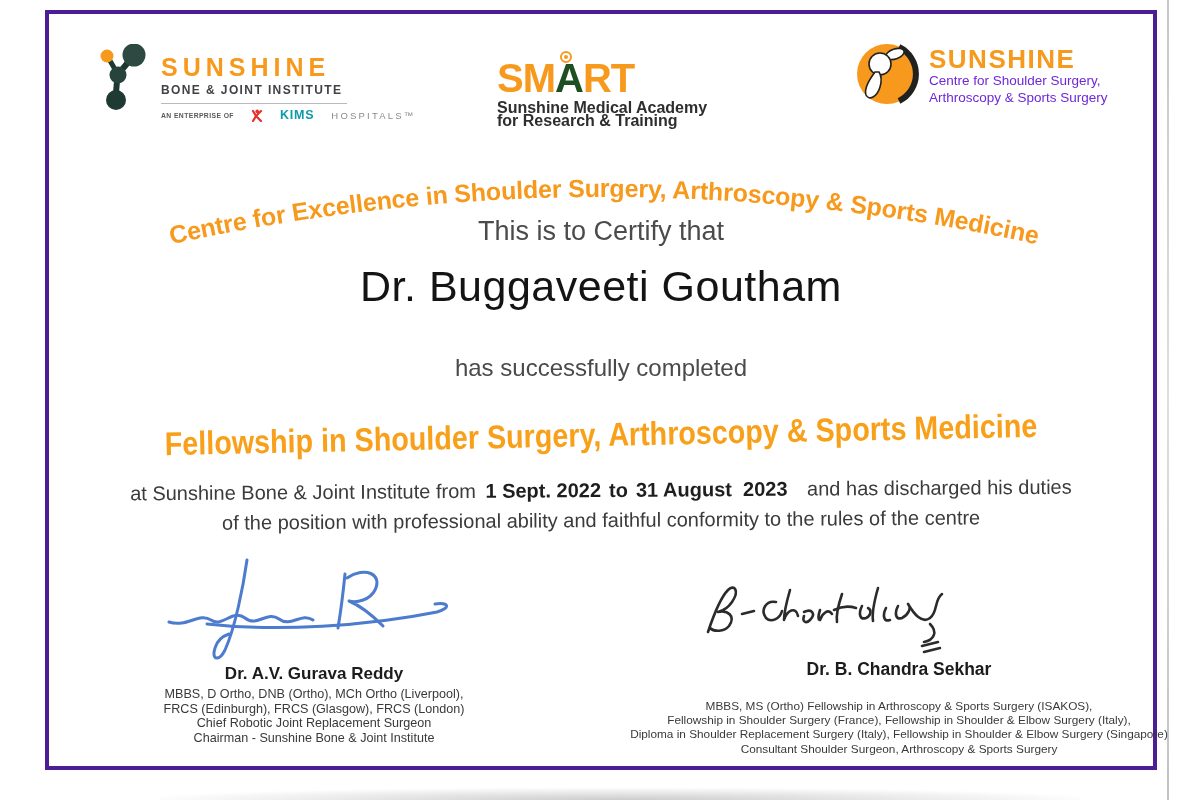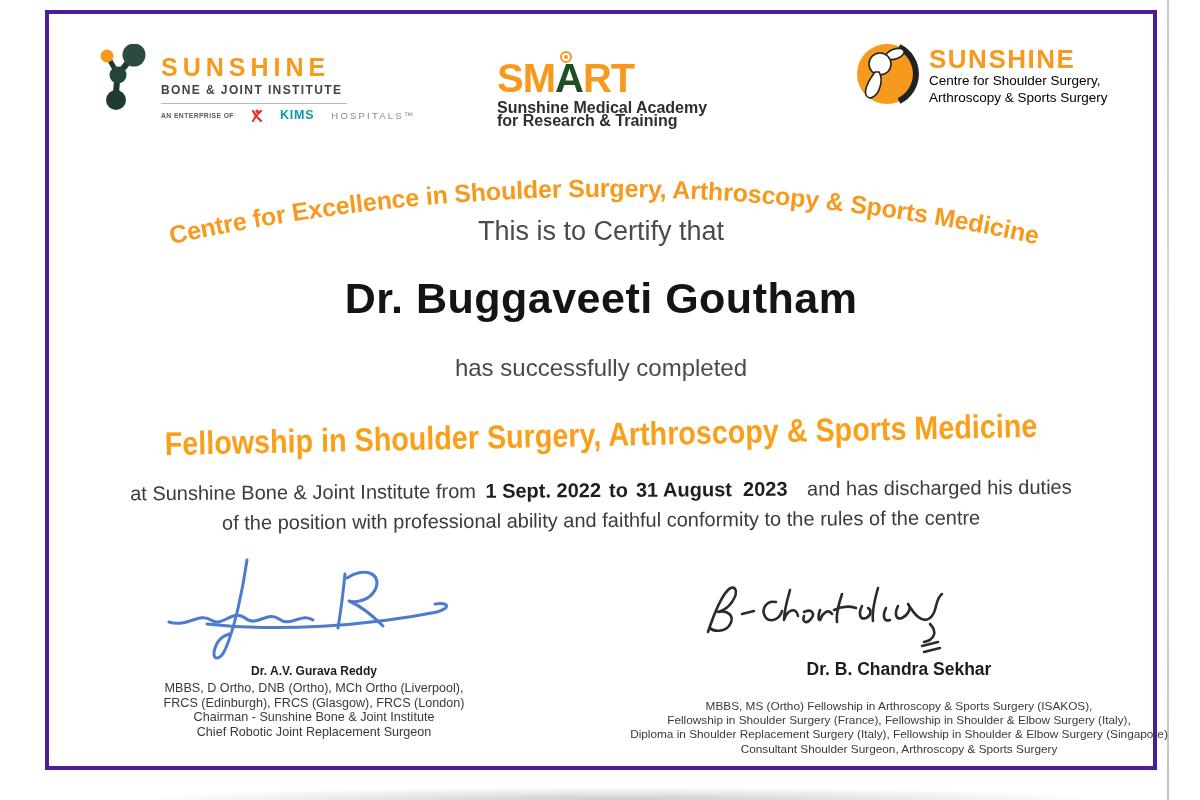--- a/index.html
+++ b/index.html
@@ -28,42 +28,42 @@
   .smart-word{font-size:40px;font-weight:bold;line-height:40px;letter-spacing:-1px;position:relative;display:inline-block;}
   .smart-or{color:#F7991C;} .smart-a{color:#1d4f23;}
   .smart-ornament{position:absolute;left:50%;top:-7px;transform:translateX(-50%);
                   width:8px;height:8px;border:2px solid #F7991C;border-radius:50%;}
   .smart-ornament::after{content:"";position:absolute;left:2px;top:2px;width:4px;height:4px;
                   background:#F7991C;border-radius:50%;}
   .smart-sub{font-size:16px;color:#2e2e30;line-height:13px;margin-top:3px;font-weight:bold;}
   .logo-ss-icon{left:806px;top:28px;}
   .logo-ss-text{left:880px;top:32px;}
   .ss-title{font-size:26px;font-weight:bold;color:#F7991C;letter-spacing:1.5px;line-height:27px;}
-  .ss-line{font-size:13.5px;color:#000000;line-height:16.5px;}
+  .ss-line{font-size:13.5px;color:#6d28d9;line-height:16.5px;}
   
   .arc-svg{left:0;top:138px;}
   .arc-svg text{font-family:"Liberation Sans", sans-serif;font-weight:bold;font-size:25px;
                 letter-spacing:-0.2px;fill:#F7991C;}
   .certify{top:202px;font-size:27px;color:#4b4b4b;}
-  .recipient{top:260px;font-size:43px;font-weight:bold;color:#141414;letter-spacing:.5px;}
+  .recipient{top:248px;font-size:43px;font-weight:normal;color:#141414;letter-spacing:.5px;}
   .completed{top:340px;font-size:24px;color:#4a4a4a;}
   .program{top:402px;font-size:33px;font-weight:bold;color:#F9A01B;white-space:nowrap;
            transform:rotate(-1.2deg) scaleX(.87);transform-origin:50% 50%;}
   .bodytext{top:465px;transform:rotate(-0.4deg);}
   .body-l1{display:flex;justify-content:center;align-items:baseline;font-size:20px;color:#3b3b3b;white-space:pre;}
   .body-l1 b{color:#1e1e1e;margin:0 4px;}
   .body-l1 .gap-r{margin-right:14px;}
   .body-l2{margin-top:7px;font-size:20px;color:#3b3b3b;text-align:center;}
   
   .sig-left{left:58px;top:544px;}
   .sig-right{left:645px;top:566px;}
   .sig-block{text-align:center;}
   .sig-block-left{left:75px;top:650px;width:380px;}
   .sig-block-right{left:566px;top:645px;width:568px;}
-  .sig-name{font-size:12px;font-weight:bold;color:#1c1c1e;}
+  .sig-name{font-size:17px;font-weight:bold;color:#1c1c1e;}
   .sig-lines-left{font-size:12.6px;color:#39393b;line-height:14.7px;margin-top:3px;}
   .sig-lines-right{font-size:11.8px;color:#39393b;line-height:14.2px;margin-top:19px;}
 </style>
 </head>
 <body>
 
 <div class="cert">
 
   <svg class="abs logo-bj-icon" width="52" height="70" viewBox="0 0 52 70">
     <line x1="13" y1="15" x2="20" y2="27" stroke="#1e3831" stroke-width="5" stroke-linecap="round"></line>
@@ -164,22 +164,22 @@
       <path d="M 228 66 L 244 62"></path>
       <path d="M 230 72 L 246 68"></path>
     </g>
   </svg>
 
   <div class="abs sig-block sig-block-left">
     <div class="sig-name">Dr. A.V. Gurava Reddy</div>
     <div class="sig-lines-left">
       <div>MBBS, D Ortho, DNB (Ortho), MCh Ortho (Liverpool),</div>
       <div>FRCS (Edinburgh), FRCS (Glasgow), FRCS (London)</div>
+      <div>Chief Robotic Joint Replacement Surgeon</div>
       <div>Chairman - Sunshine Bone &amp; Joint Institute</div>
-      <div>Chief Robotic Joint Replacement Surgeon</div>
     </div>
   </div>
 
   <div class="abs sig-block sig-block-right">
     <div class="sig-name" style="font-size:17.5px;">Dr. B. Chandra Sekhar</div>
     <div class="sig-lines-right">
       <div>MBBS, MS (Ortho) Fellowship in Arthroscopy &amp; Sports Surgery (ISAKOS),</div>
       <div>Fellowship in Shoulder Surgery (France), Fellowship in Shoulder &amp; Elbow Surgery (Italy),</div>
       <div>Diploma in Shoulder Replacement Surgery (Italy), Fellowship in Shoulder &amp; Elbow Surgery (Singapore)</div>
       <div>Consultant Shoulder Surgeon, Arthroscopy &amp; Sports Surgery</div>

